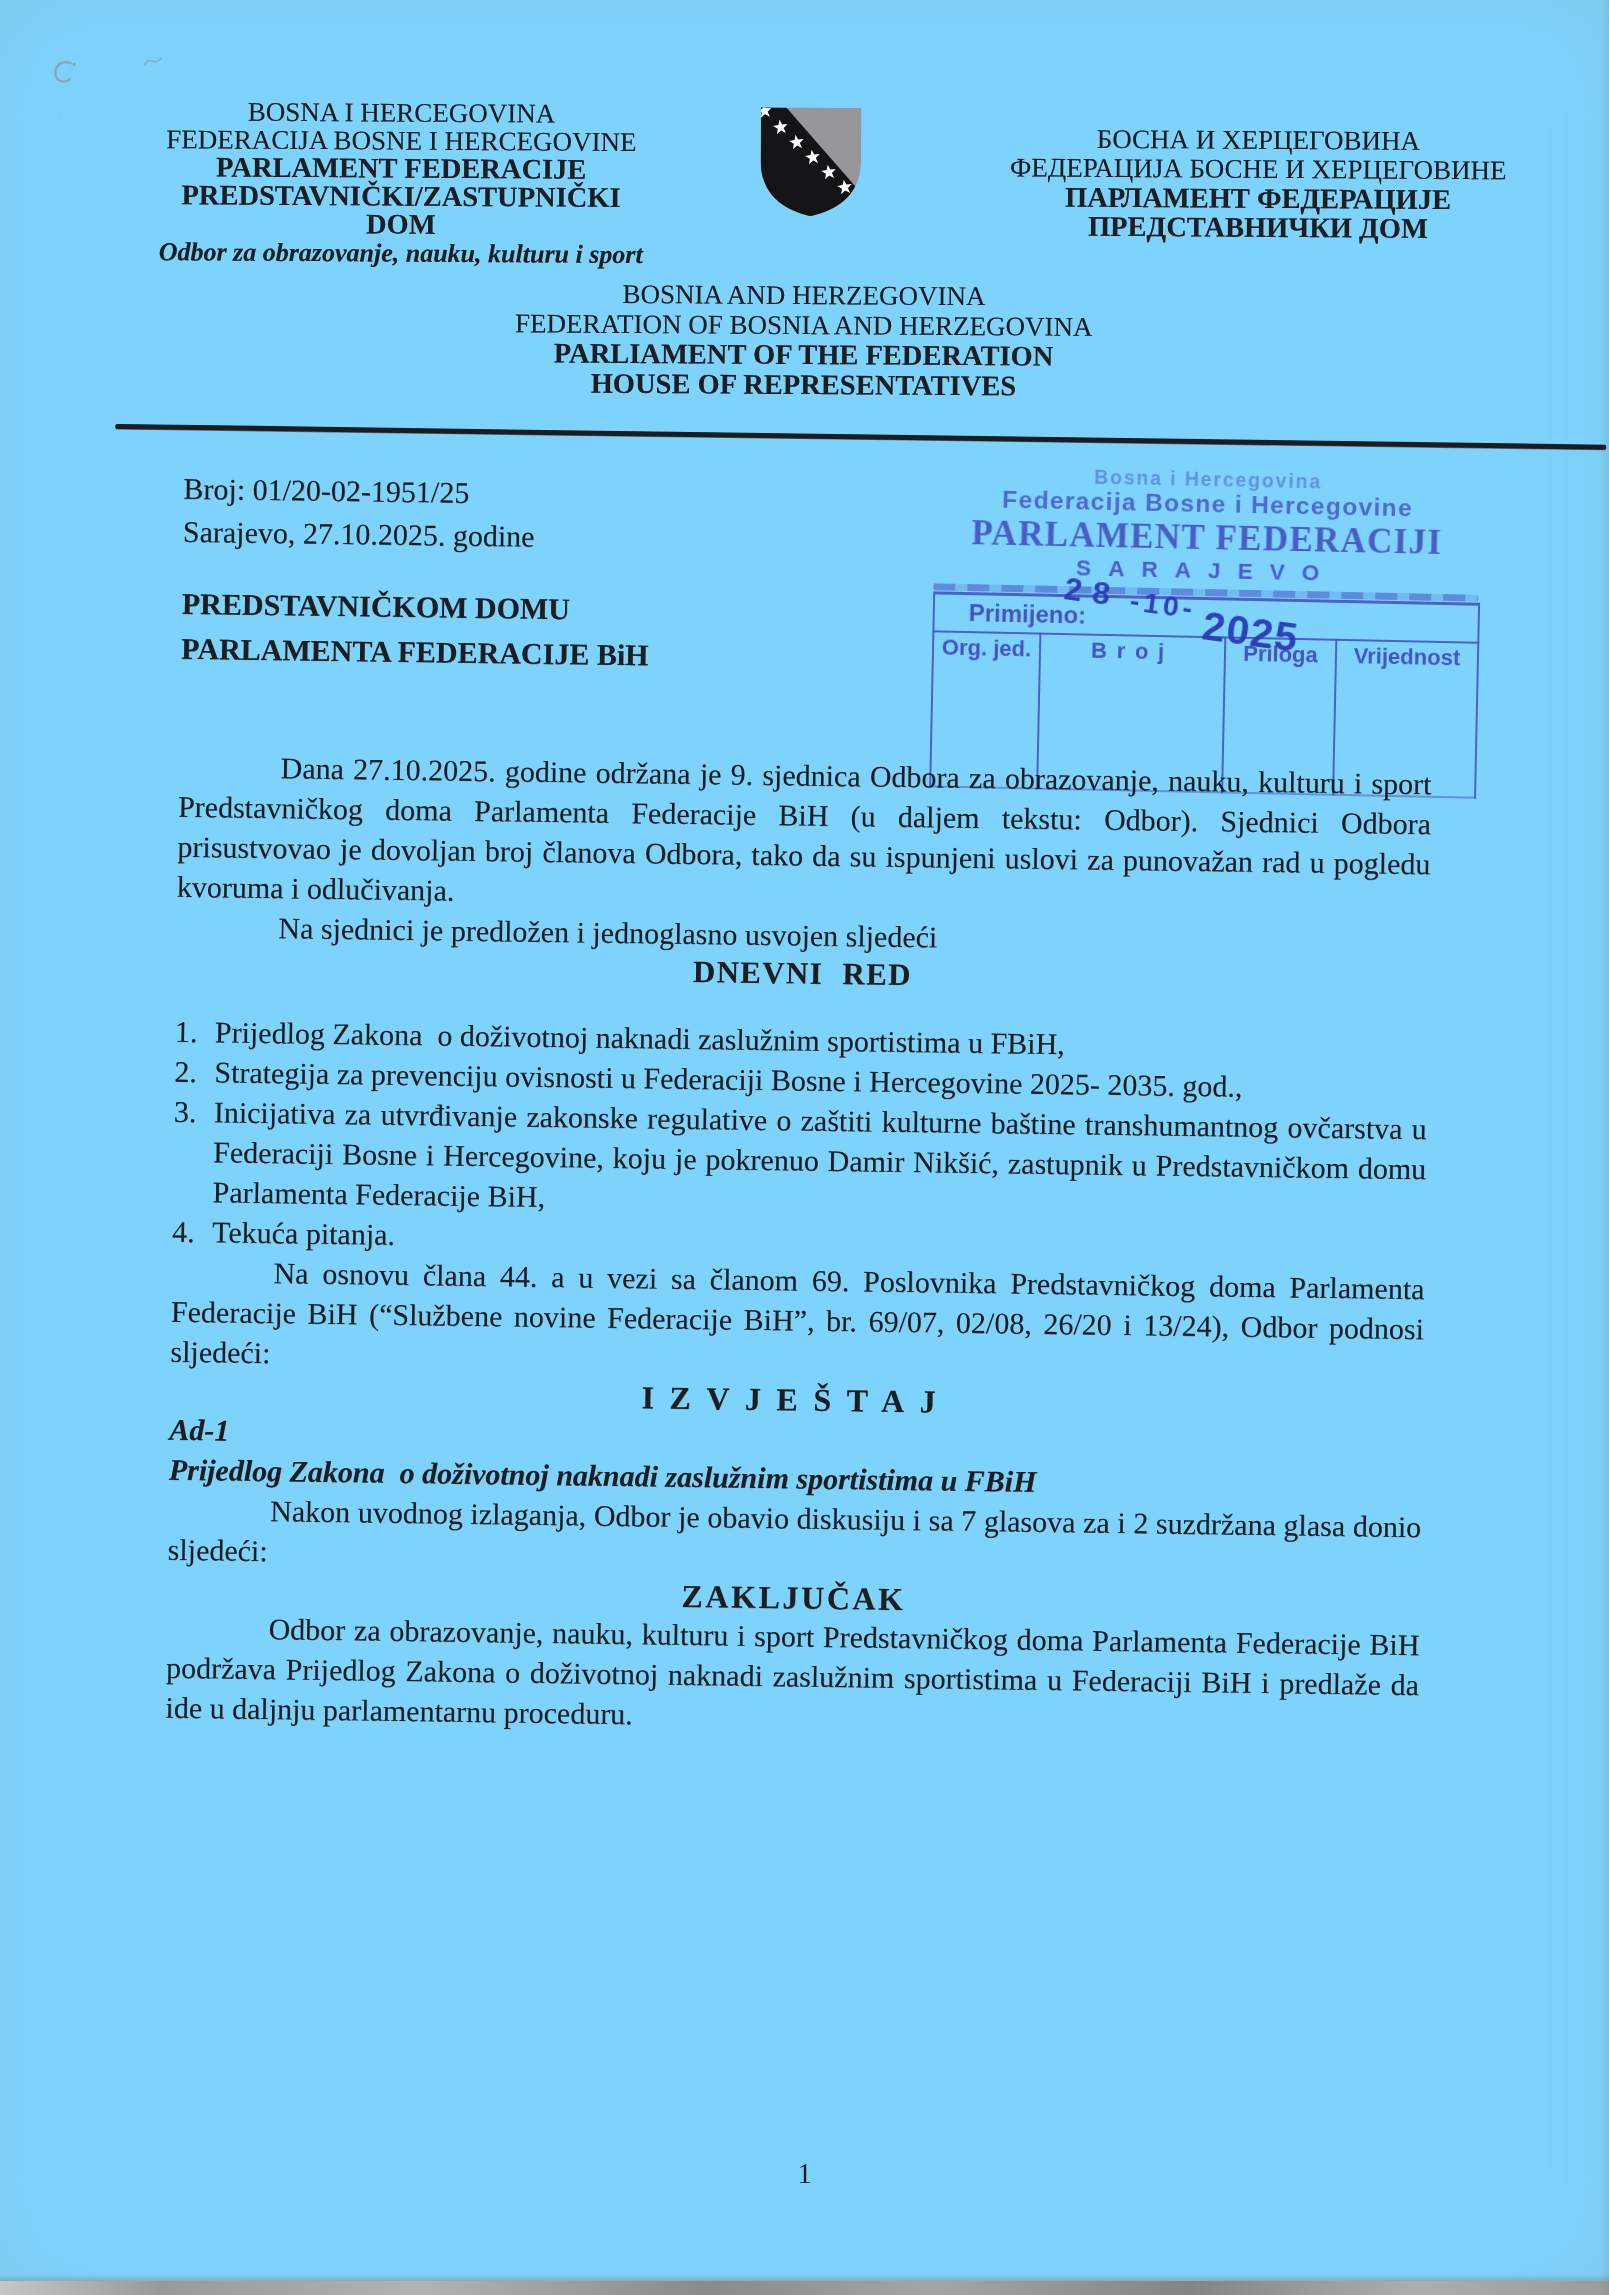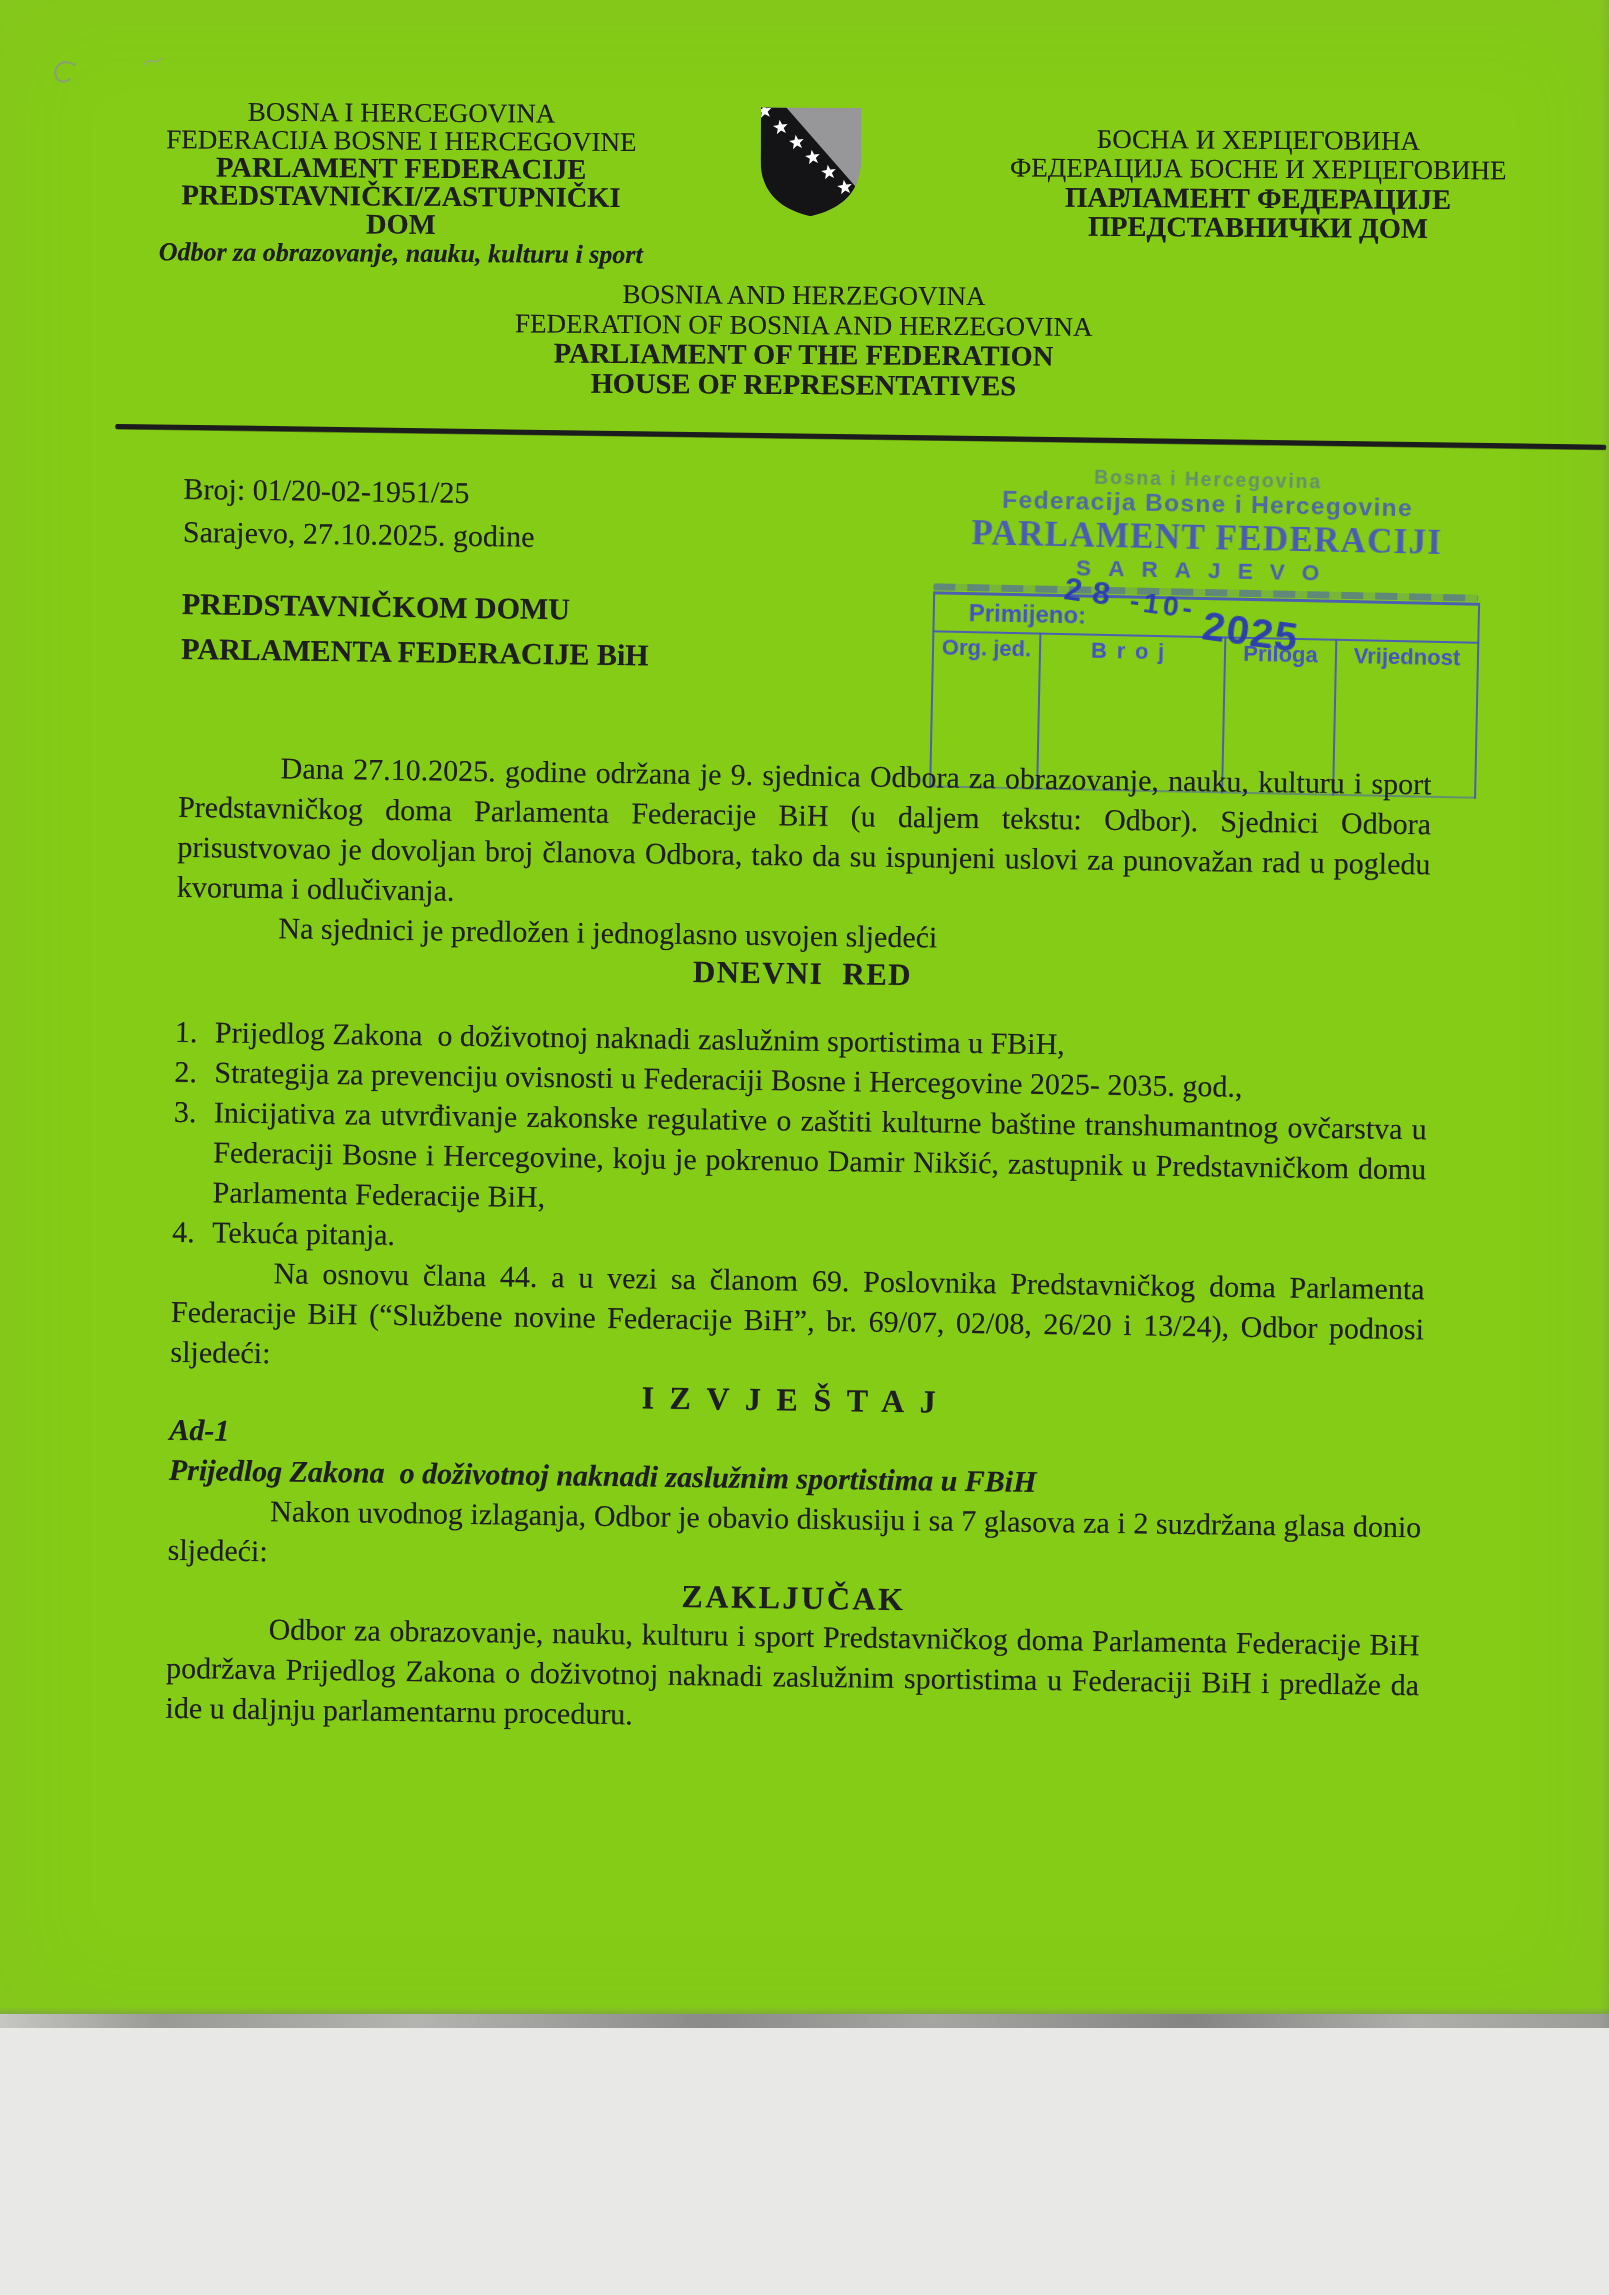--- a/index.html
+++ b/index.html
@@ -1,19 +1,19 @@
 <!DOCTYPE html>
 <html style="font-size:10.4px"><head>
 <meta charset="utf-8">
 <style>
   html,body{margin:0;padding:0;background:#e8e8e6;}
   .page{
     position:relative;
-    width:1609px;height:2028px;
-    background:#84cc16;
+    width:1609px;height:2295px;
+    background:#7dd3fc;
     overflow:hidden;
     font-family:"Liberation Serif","DejaVu Serif",serif;
     color:#1e1d20;
     box-shadow:inset 0 0 104px rgba(150,140,120,.10);
   }
   .page *{box-sizing:border-box;}
 
   
   .scan-bottom{
     position:absolute;left:0;right:0;bottom:0;height:14.2px;

